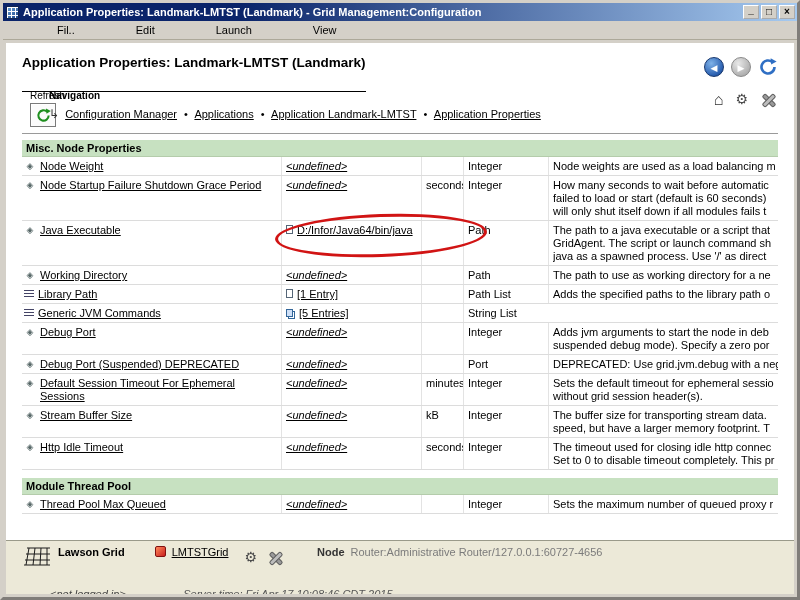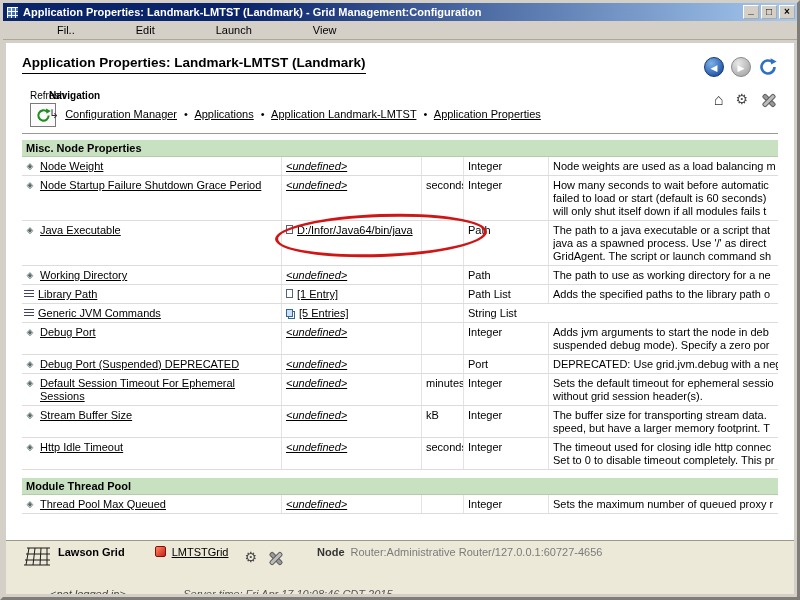--- a/index.html
+++ b/index.html
@@ -46,21 +46,21 @@
   .content {
     position:absolute; left:3px; right:3px; top:40px; bottom:3px;
     background:#fff; display:flex; flex-direction:column; overflow:hidden;
   }
   .heading-row {
     height:44px; padding:12px 16px 0; display:flex;
     justify-content:space-between; align-items:flex-start;
   }
   .page-title {
     font-size:13.5px; font-weight:bold; margin:0;
-    border-bottom:1px solid #000; padding-bottom:3px;
+    border-bottom:1px solid #000; padding-bottom:21px;
   }
   .nav-icons { display:flex; gap:7px; align-items:center; margin-top:2px; }
   .nav-circle {
     width:20px; height:20px; border-radius:50%; text-align:center;
     line-height:20px; font-size:9px; color:#fff;
   }
   .nav-back { background:radial-gradient(circle at 35% 30%,#7fb2e8,#2a5fb0 70%,#17376e); border:1px solid #17376e; }
   .nav-fwd  { background:radial-gradient(circle at 35% 30%,#e8e8e8,#9a9a9a); border:1px solid #8a8a8a; }
   .sync-icon { width:20px; height:20px; }
   
@@ -243,22 +243,22 @@
         <div class="prop-row">
           <div class="cell name-cell">
             <span class="row-icon">◈</span>
             <a class="prop-link">Java Executable</a>
           </div>
           <div class="cell value-cell"><span class="val-icon page"></span><a class="value-link">D:/Infor/Java64/bin/java</a></div>
           <div class="cell unit-cell"></div>
           <div class="cell type-cell">Path</div>
           <div class="cell desc-cell">
             <div class="desc-line">The path to a java executable or a script that</div>
+            <div class="desc-line">GridAgent. The script or launch command sh</div>
             <div class="desc-line">java as a spawned process. Use '/' as direct</div>
-            <div class="desc-line">GridAgent. The script or launch command sh</div>
           </div>
         </div>
         <div class="prop-row">
           <div class="cell name-cell">
             <span class="row-icon">◈</span>
             <a class="prop-link">Working Directory</a>
           </div>
           <div class="cell value-cell"><a class="value-link undef">&lt;undefined&gt;</a></div>
           <div class="cell unit-cell"></div>
           <div class="cell type-cell">Path</div>

